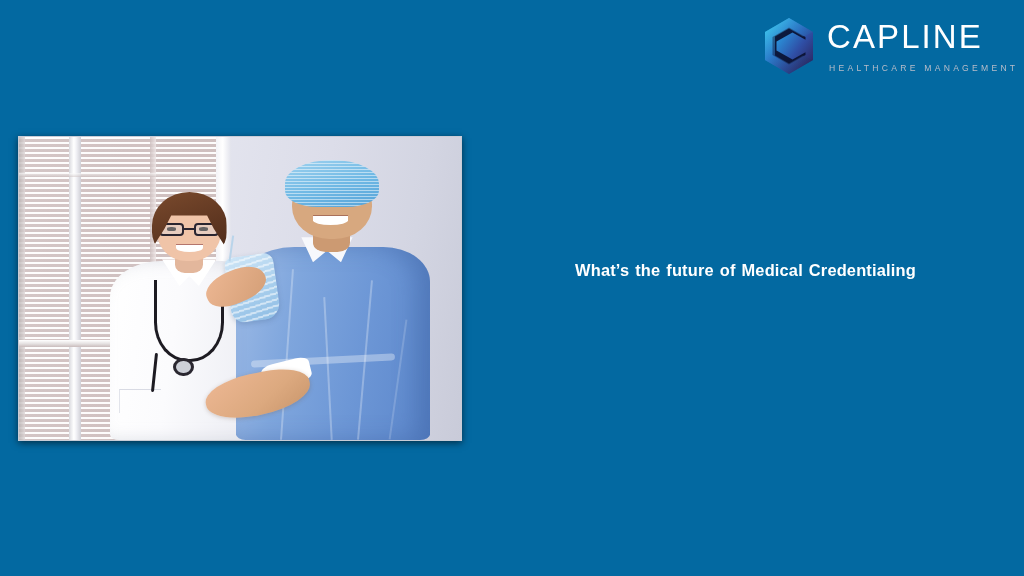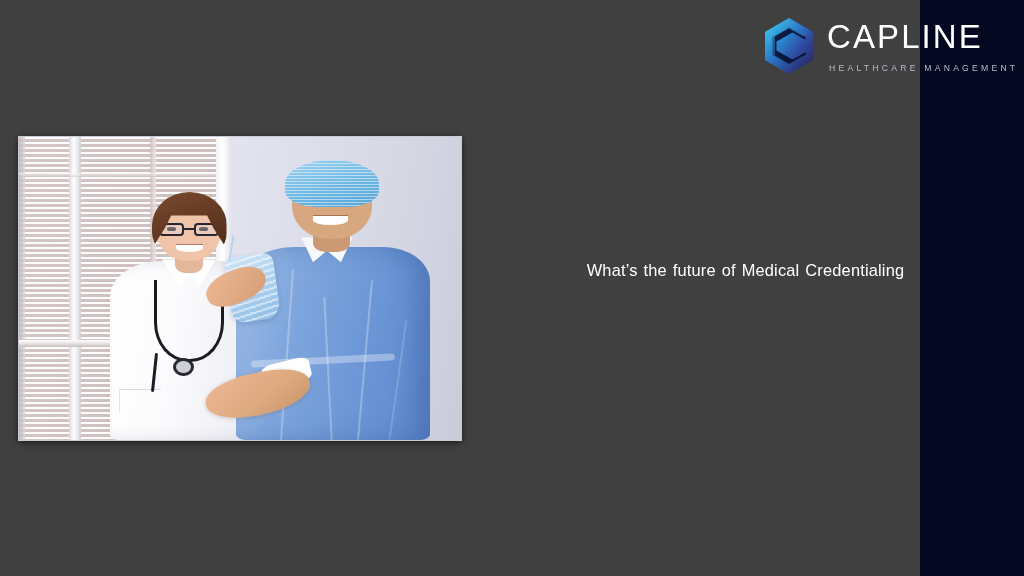--- a/index.html
+++ b/index.html
@@ -6,22 +6,22 @@
 
   html, body {
     width:1024px; height:576px;
     overflow:hidden;
     background:#03071f;
     font-family:"Liberation Sans", sans-serif;
   }
 
   #slide {
     position:relative;
-    width:920px; height:576px;
-    background:#404040;
+    width:1024px; height:576px;
+    background:#0369a1;
   }
 
   
   #logo-block {
     position:absolute;
     top:14px; left:762px;
     width:238px; height:64px;
     display:flex; align-items:center; gap:11px;
   }
   #logo-mark { width:54px; height:58px; flex:0 0 auto; display:block; }
@@ -254,21 +254,21 @@
   }
 
   
   #headline {
     position:absolute;
     left:497px; top:258px;
     width:497px;
     text-align:center;
     color:#ffffff;
     font-size:16.4px;
-    font-weight:400;
+    font-weight:700;
     line-height:1.56;
     letter-spacing:.18px;
     word-spacing:1.2px;
   }
   #headline .hl-line { display:block; white-space:nowrap; }
 </style>
 </head>
 <body>
 
 <div id="slide">

